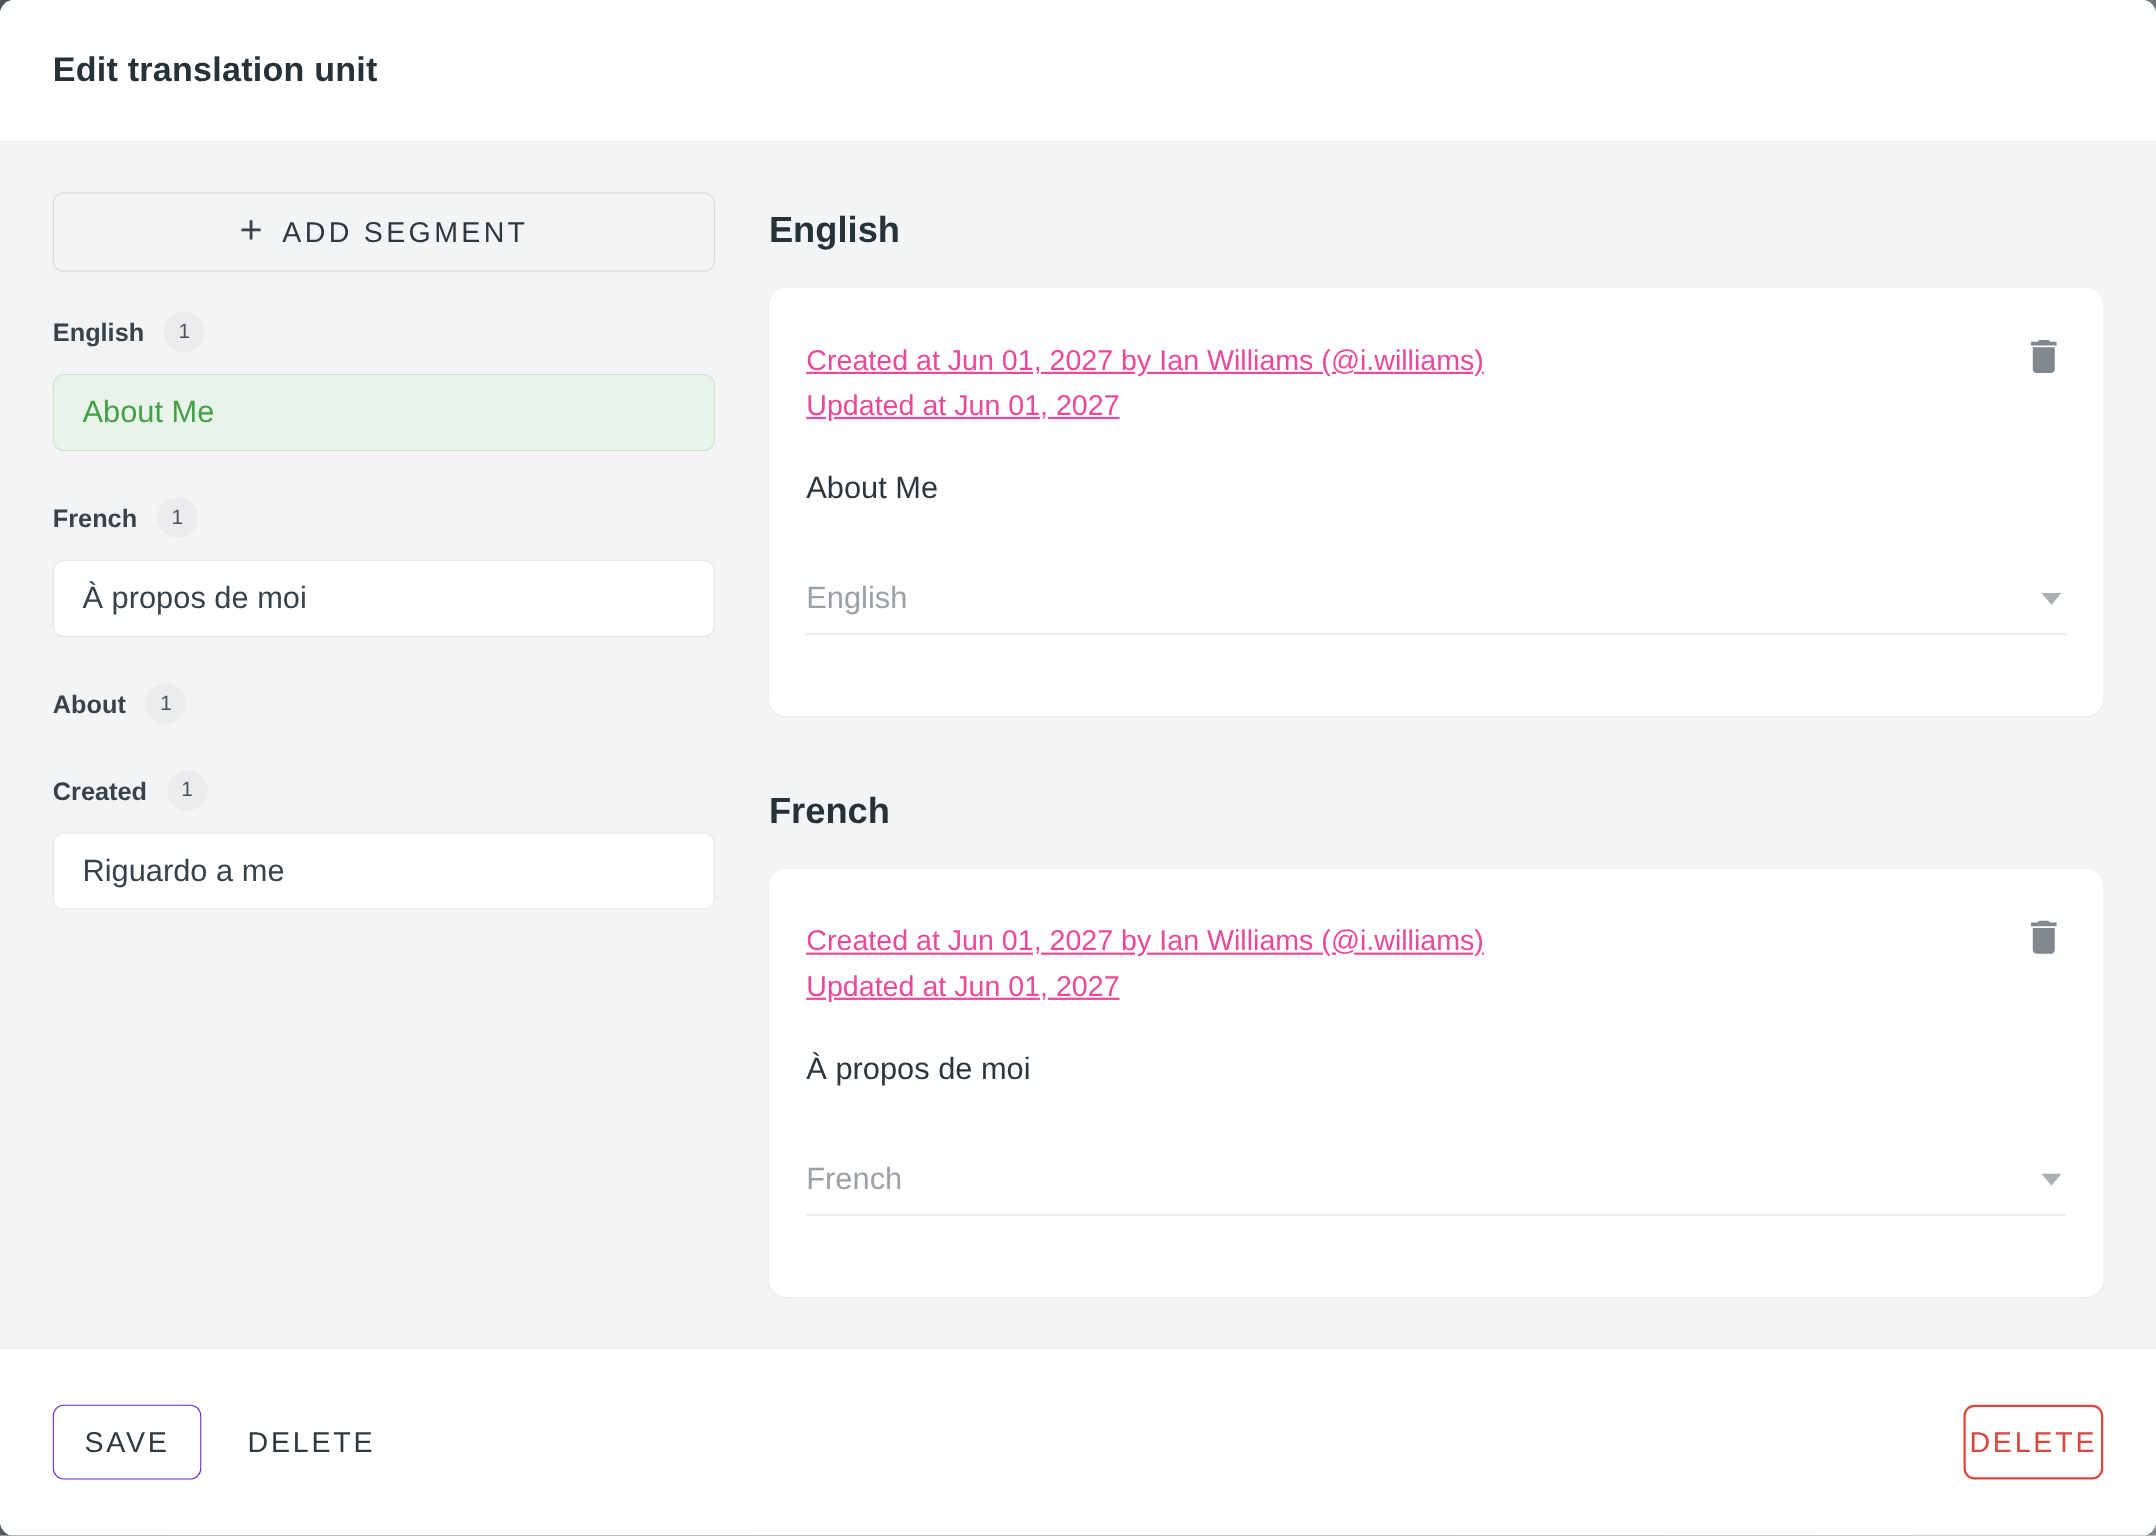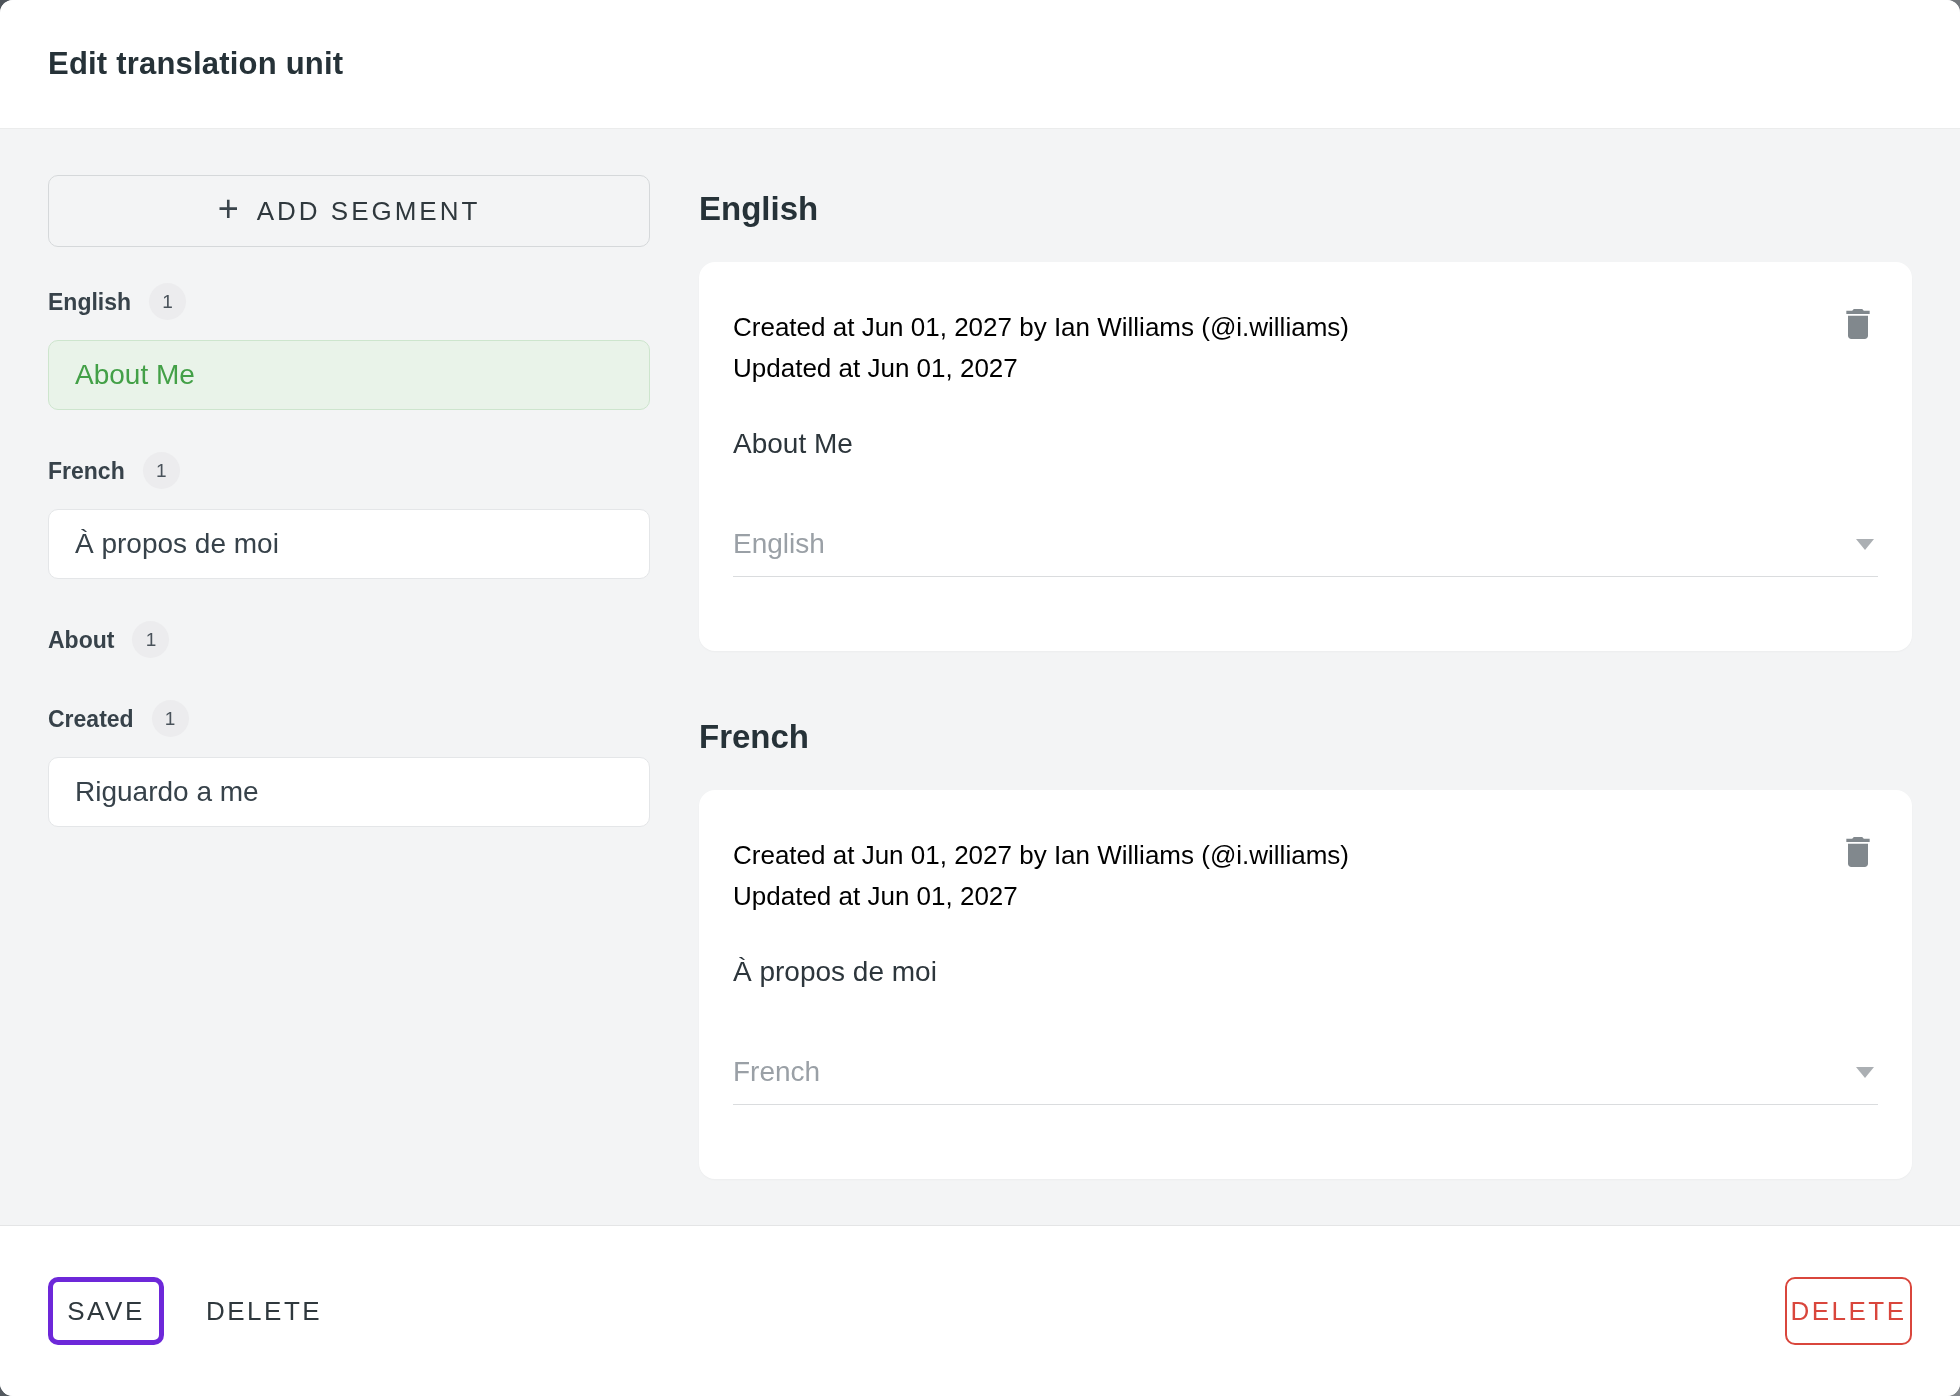--- a/index.html
+++ b/index.html
@@ -39,37 +39,37 @@
     display:flex; align-items:center; padding:0 26px; font-size:28px; color:#37424a; cursor:pointer; }
   .segment-item.selected { background:#e9f3e9; border-color:#cde5cd; color:#43a047; }
 
   
   .editors { flex:1; min-width:0; }
   .editor-heading { font-size:33px; font-weight:700; color:#263238; margin:0 0 33px 0; line-height:40px; }
   .editor:first-child .editor-heading { margin-top:14px; }
   .editor + .editor .editor-heading { margin-top:66px; }
   .unit-card { position:relative; background:#fff; border-radius:16px;
     padding:45px 34px 74px 34px; box-shadow:0 1px 2px rgba(0,0,0,.03); }
-  .meta-line { font-size:26px; color:#000000; line-height:41px; }
+  .meta-line { font-size:26px; color:#ec4899; line-height:41px;text-decoration:underline; }
   .content-text { margin-top:37px; font-size:28px; color:#2d363c; line-height:36px; }
   .select-row { margin-top:66px; display:flex; align-items:center; justify-content:space-between;
     padding-bottom:16px; border-bottom:1px solid #dadcde; cursor:pointer; }
   .select-value { font-size:28px; color:#9aa0a6; }
   .chevron-down { width:0; height:0; border-left:9px solid transparent; border-right:9px solid transparent;
     border-top:11px solid #abafb3; margin-right:4px; }
   .trash-btn { position:absolute; top:36px; right:28px; width:52px; height:52px; border:none;
     background:transparent; cursor:pointer; display:flex; align-items:center; justify-content:center; }
   .trash-btn svg { width:40px; height:40px; fill:#81888d; }
 
   
   .dlg-footer { flex:none; height:171px; background:#fff; border-top:1px solid #e4e5e6;
     display:flex; align-items:center; padding:0 48px; gap:14px; }
   .btn { height:68px; border-radius:10px; font-family:inherit; font-size:26px; font-weight:500;
     letter-spacing:2.5px; cursor:pointer; display:flex; align-items:center; justify-content:center; }
-  .btn-save { width:116px; background:#fff; border:5px solid #6d28d9; color:#2f383d; }
+  .btn-save { width:135px; background:#fff; border:1px solid #6d28d9; color:#2f383d; }
   .btn-close { background:transparent; border:none; color:#2f383d; padding:0 28px; }
   .footer-spacer { flex:1; }
   .btn-delete { width:127px; background:#fff; border:2px solid #d9463c; color:#d9463c; }
 </style>
 </head>
 <body>
 
 <div class="modal">
 
   <header class="dlg-header">

